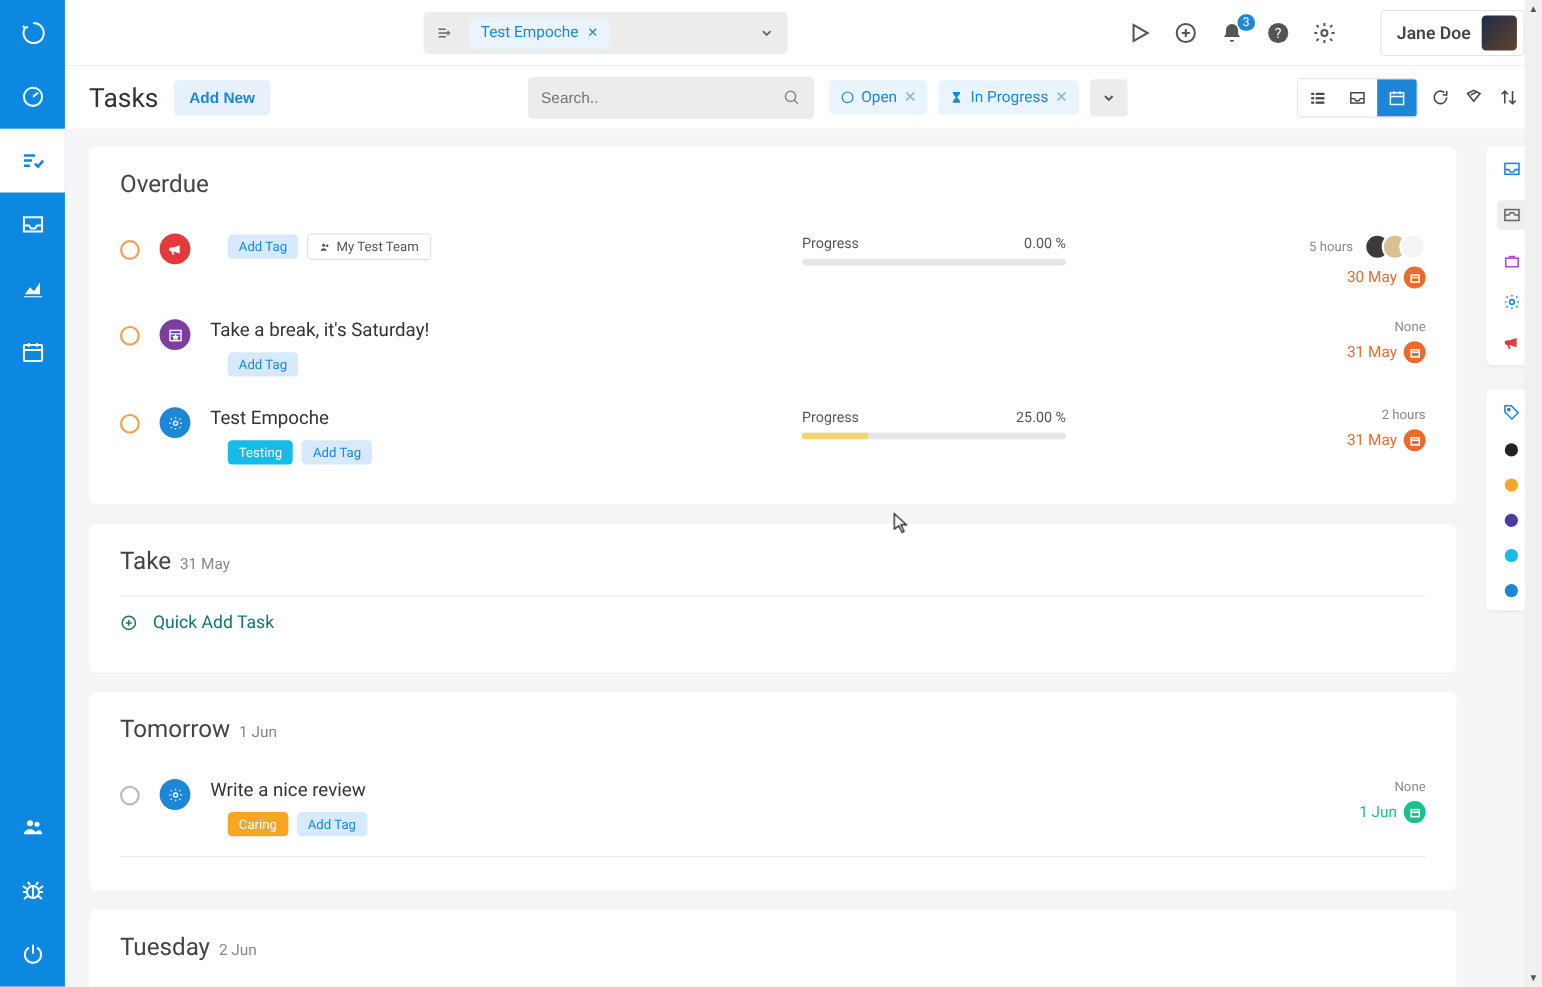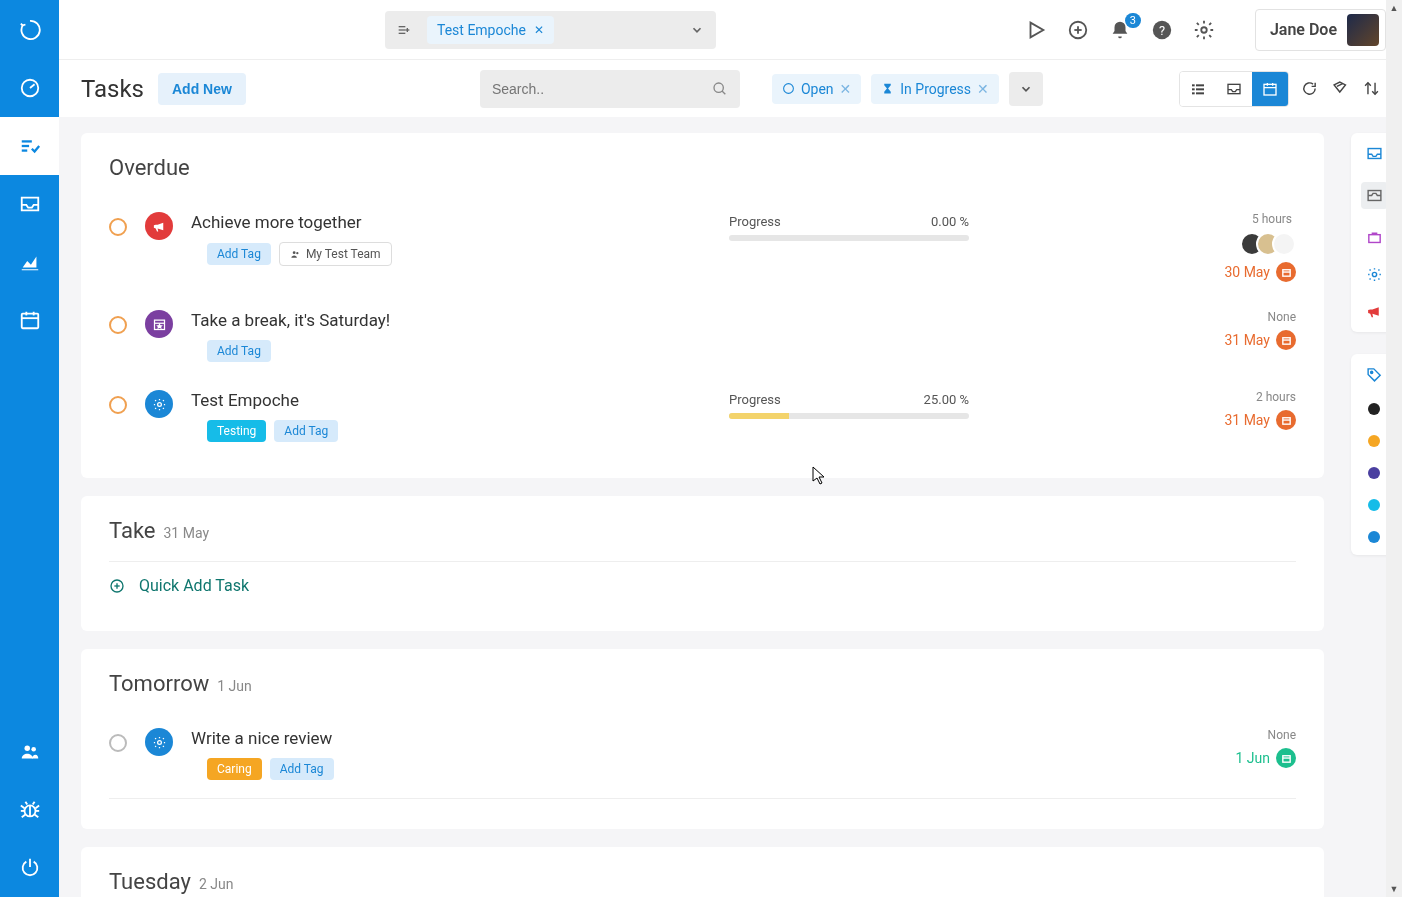--- a/index.html
+++ b/index.html
@@ -31,21 +31,21 @@
 .badge { position:absolute; top:-6px; right:-10px; background:#1b87d6; color:#fff; font-size:11px; padding:1px 5px; border-radius:8px;}
 .user-chip { display:flex; align-items:center; gap:10px; border:1px solid #e2e2e2; border-radius:4px; padding:4px 6px 4px 14px; cursor:pointer;margin-left:20px;}
 .user-chip .avatar-img { width:32px; height:32px; border-radius:4px; background:linear-gradient(135deg,#1e2a4a,#62452a); }
 
 
 .subheader { height:58px; background:#fff; border-top:1px solid #eee; display:flex; align-items:center; padding:0 22px; gap:14px;}
 .page-title { font-size:24px; font-weight:400; color:#333;}
 .btn-addnew { background:#e6f1fb; color:#1b87d6; border:none; padding:8px 14px; border-radius:4px; font-weight:600; font-size:14px; cursor:pointer;}
 .search-box { display:flex; align-items:center; background:#ececec; border-radius:4px; width:260px; height:38px; padding:0 12px; margin-left:220px;}
 .search-box input { border:none; background:transparent; outline:none; flex:1; font-size:14px; color:#701a75;}
-.filter-chips { display:flex; gap:10px; margin-left:18px; align-items:center;}
+.filter-chips { display:flex; gap:10px; align-items:center;}
 .filter-chip { background:#eaf4fc; color:#1b87d6; display:flex; align-items:center; gap:6px; padding:7px 10px; border-radius:4px; font-size:14px;}
 .filter-chip .x{cursor:pointer; color:#7bb5e2;}
 .filter-caret { width:34px; height:34px; background:#ececec; border-radius:4px; display:flex; align-items:center; justify-content:center; color:#555; cursor:pointer;}
 .view-toggles { margin-left:auto; display:flex; align-items:center; gap:0;}
 .vt-group { display:flex; border:1px solid #e4e4e4; border-radius:4px; overflow:hidden; margin-right:12px;}
 .vt-btn { width:36px; height:34px; display:flex; align-items:center; justify-content:center; color:#444; cursor:pointer; background:#fff;}
 .vt-btn.active { background:#1b87d6; color:#fff;}
 .vt-btn svg{width:16px;height:16px;}
 .vt-extra { display:flex; gap:14px; color:#444;}
 .vt-extra span{cursor:pointer; display:flex; align-items:center;}
@@ -80,21 +80,21 @@
 .tag { font-size:12px; padding:4px 10px; border-radius:4px; cursor:pointer;}
 .tag-add{ background:#d6eafb; color:#1b87d6;}
 .tag-testing{ background:#16bce8; color:#fff;}
 .tag-caring{ background:#f5a623; color:#fff;}
 .tag-team{ background:#fff; color:#555; border:1px solid #ddd; display:flex; align-items:center; gap:5px;}
 .task-progress { width:240px; margin-top:2px;}
 .prog-label{ display:flex; justify-content:space-between; font-size:13px; color:#555; margin-bottom:6px;}
 .prog-bar{ height:6px; background:#e6e6e6; border-radius:3px; overflow:hidden;}
 .prog-fill{ height:100%; background:#f3d36b;}
 .task-meta { margin-left:auto; text-align:right; display:flex; flex-direction:column; align-items:flex-end; gap:6px; min-width:140px;}
-.meta-top { font-size:12px; color:#888; display:flex; align-items:center; gap:6px;flex-direction:column;}
+.meta-top { font-size:12px; color:#888; display:flex; align-items:center; gap:18px;}
 .avatars { display:flex;}
 .avatars .av{ width:24px; height:24px; border-radius:50%; border:2px solid #fff; margin-left:-8px;}
 .av1{background:#3b3b3b;} .av2{background:#d8c090;} .av3{background:#f4f4f4;}
 .meta-date { font-size:14px; display:flex; align-items:center; gap:6px;}
 .meta-date.overdue{ color:#e86b2f;}
 .meta-date.future{ color:#1cbf8e;}
 .date-badge{ width:20px; height:20px; border-radius:50%; display:flex; align-items:center; justify-content:center;}
 .date-badge.overdue{background:#e86b2f; color:#fff;}
 .date-badge.future{background:#1cbf8e; color:#fff;}
 .date-badge svg{width:11px;height:11px;}
@@ -340,21 +340,20 @@
           <div class="section-head">Overdue</div>
 
           <div class="task-row">
             <div class="task-check"></div>
             <div class="task-iconc ic-red">
                 <svg viewBox="0 0 24 24" fill="currentColor">
                   <path d="M3 10v4l3 1 2 5h2l-1-5 9 3V6l-9 3H6z"></path>
                 </svg>
               </div>
             <div class="task-main">
-              <div class="task-title">Achieve more together</div>
               <div class="tag-row">
                 <span class="tag tag-add">Add Tag</span>
                 <span class="tag tag-team">
                   <svg width="11" height="11" viewBox="0 0 24 24" fill="currentColor">
                       <circle cx="9" cy="8" r="3"></circle>
                       <circle cx="16" cy="9" r="2.5"></circle>
                       <path d="M3 19c0-3 3-5 6-5s6 2 6 5"></path>
                     </svg>
                   <span>My Test Team</span>
                 </span>

